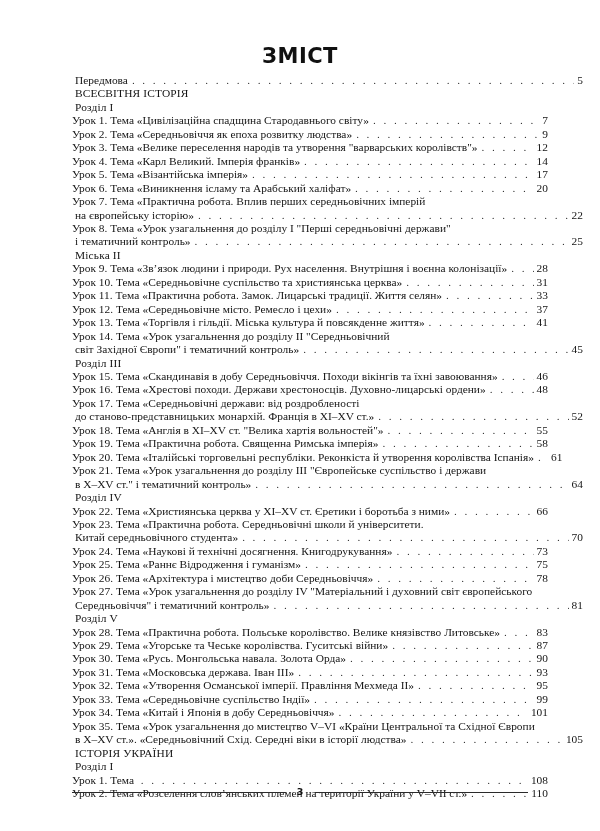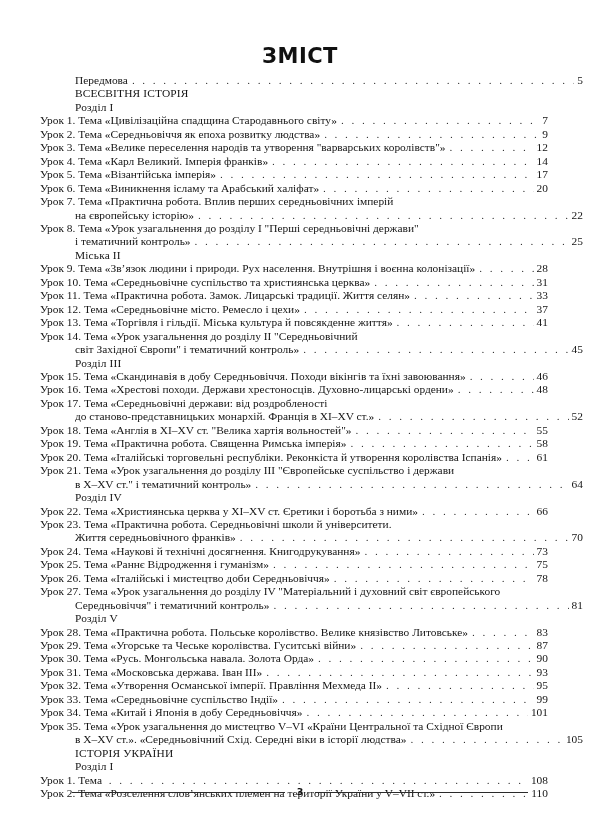--- a/index.html
+++ b/index.html
@@ -56,20 +56,21 @@
   }
 
   
   .entry {
     display: flex;
     align-items: baseline;
     width: 100%;
   }
   .entry .lead-in {
     flex: 0 0 auto;
+    margin-left: 32px;
   }
   .entry .label {
     flex: 0 0 auto;
   }
   .entry .dots {
     flex: 1 1 auto;
     overflow: hidden;
     white-space: nowrap;
     margin: 0 3px 0 4px;
     font-size: 11.4px;
@@ -343,21 +344,21 @@
         </div>
       </div>
       <div class="toc-line">
         <div class="entry indent-0 wrap-first">
           <span class="lead-in">Урок 23. Тема&nbsp;</span>
           <span class="label">«Практична робота. Середньовічні школи й університети.</span>
         </div>
       </div>
       <div class="toc-line">
         <div class="entry indent-1">
-          <span class="label">Життя середньовічного франків»</span>
+          <span class="label">Китай середньовічного студента»</span>
           <span class="dots">. . . . . . . . . . . . . . . . . . . . . . . . . . . . . . . . . . . . . . . . . . . . . . . . . . . . . . . . . . . . . . . . . . . . . . . . . . . . . . . . . . . . . . . . . . . . . . . . . . . . . . . . . . . . . . . . . . . . . . . </span>
           <span class="pageno">70</span>
         </div>
       </div>
       <div class="toc-line">
         <div class="entry indent-0">
           <span class="lead-in">Урок 24. Тема&nbsp;</span>
           <span class="label">«Наукові й технічні досягнення. Книгодрукування»</span>
           <span class="dots">. . . . . . . . . . . . . . . . . . . . . . . . . . . . . . . . . . . . . . . . . . . . . . . . . . . . . . . . . . . . . . . . . . . . . . . . . . . . . . . . . . . . . . . . . . . . . . . . . . . . . . . . . . . . . . . . . . . . . . . </span>
           <span class="pageno">73</span>
@@ -367,21 +368,21 @@
         <div class="entry indent-0">
           <span class="lead-in">Урок 25. Тема&nbsp;</span>
           <span class="label">«Раннє Відродження і гуманізм»</span>
           <span class="dots">. . . . . . . . . . . . . . . . . . . . . . . . . . . . . . . . . . . . . . . . . . . . . . . . . . . . . . . . . . . . . . . . . . . . . . . . . . . . . . . . . . . . . . . . . . . . . . . . . . . . . . . . . . . . . . . . . . . . . . . </span>
           <span class="pageno">75</span>
         </div>
       </div>
       <div class="toc-line">
         <div class="entry indent-0">
           <span class="lead-in">Урок 26. Тема&nbsp;</span>
-          <span class="label">«Італійські і мистецтво доби Середньовіччя»</span>
+          <span class="label">«Архітектура і мистецтво доби Середньовіччя»</span>
           <span class="dots">. . . . . . . . . . . . . . . . . . . . . . . . . . . . . . . . . . . . . . . . . . . . . . . . . . . . . . . . . . . . . . . . . . . . . . . . . . . . . . . . . . . . . . . . . . . . . . . . . . . . . . . . . . . . . . . . . . . . . . . </span>
           <span class="pageno">78</span>
         </div>
       </div>
       <div class="toc-line">
         <div class="entry indent-0 wrap-first">
           <span class="lead-in">Урок 27. Тема&nbsp;</span>
           <span class="label">«Урок узагальнення до розділу IV "Матеріальний і духовний світ європейського</span>
         </div>
       </div>

